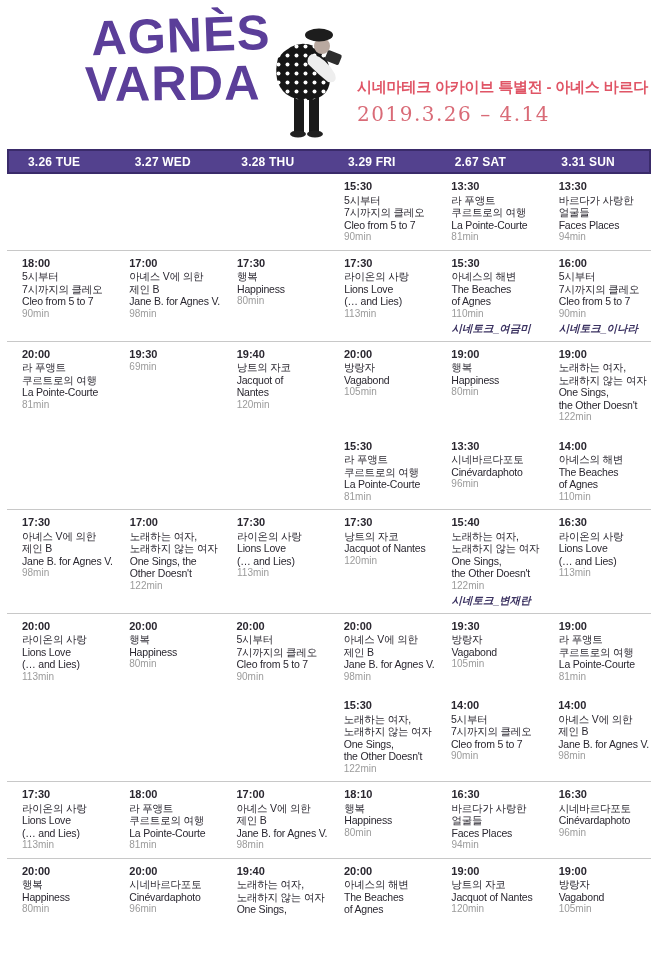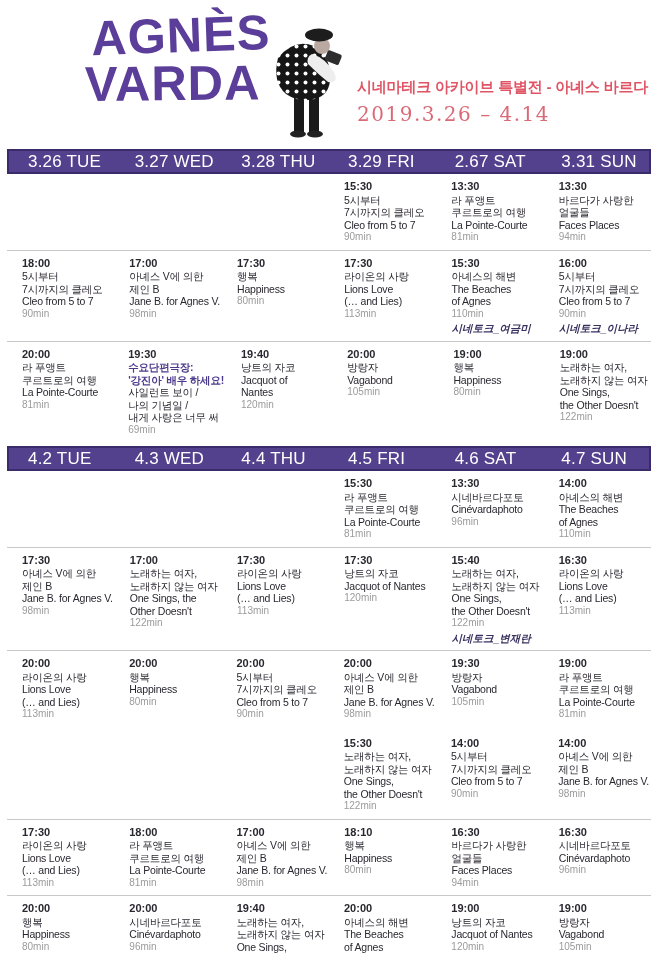--- a/index.html
+++ b/index.html
@@ -18,21 +18,21 @@
   .title-en { font-family:"DejaVu Serif", serif; font-style:italic; font-size:14px;
     color:#ef9aa5; margin-top:7px; }
   .dates { font-family:"DejaVu Serif", serif; font-size:20px; color:#d96b77;
     margin-top:5px; letter-spacing:1.5px; }
 
   
   .schedule { margin:0 7px; }
   .week { margin-top:4px; }
   .day-bar { display:grid; grid-template-columns:repeat(6,1fr);
     background:#53418e; border:2px solid #3a2b6a; height:25px; align-items:center; }
-  .day-label { color:#ffffff; font-weight:normal; font-size:17px; padding-left:19px;
+  .day-label { color:#ffffff; font-weight:bold; font-size:12px; padding-left:19px;
     letter-spacing:.2px; }
   .row { display:grid; grid-template-columns:repeat(6,1fr);
     border-bottom:1px solid #c8c8c8; }
   .rows .row:last-child { border-bottom:none; }
   .cell { padding:6px 2px 6px 15px; font-size:10.5px; line-height:12.5px;
     color:#2a2730; }
   .cell .time { font-weight:bold; font-size:11px; margin-bottom:1px; }
   .titles div { white-space:nowrap; letter-spacing:-0.2px; }
   .titles .accent { color:#4d3a8c; font-weight:bold; }
   .duration { color:#9b9b9b; font-size:10px; }
@@ -219,27 +219,20 @@
                 <div>라 푸앵트</div>
                 <div>쿠르트로의 여행</div>
                 <div>La Pointe-Courte</div>
               </div>
     <div class="duration">81min</div>
 
   </div>
 
   <div class="cell">
     <div class="time">19:30</div>
-    <div class="titles">
-                <div class="accent">수요단편극장:</div>
-                <div class="accent">'강진아' 배우 하세요!</div>
-                <div>사일런트 보이 /</div>
-                <div>나의 기념일 /</div>
-                <div>내게 사랑은 너무 써</div>
-              </div>
     <div class="duration">69min</div>
 
   </div>
 
   <div class="cell">
     <div class="time">19:40</div>
     <div class="titles">
                 <div>낭트의 자코</div>
                 <div>Jacquot of</div>
                 <div>Nantes</div>
@@ -277,28 +270,20 @@
                 <div>the Other Doesn't</div>
               </div>
     <div class="duration">122min</div>
 
   </div>
 </div>
         </div>
   </section>
 
   <section class="week">
-    <div class="day-bar">
-          <div class="day-label">4.2 TUE</div>
-          <div class="day-label">4.3 WED</div>
-          <div class="day-label">4.4 THU</div>
-          <div class="day-label">4.5 FRI</div>
-          <div class="day-label">4.6 SAT</div>
-          <div class="day-label">4.7 SUN</div>
-        </div>
     <div class="rows">
           <div class="row">
   <div class="cell empty">
     <div class="time"></div>
     <div class="titles"></div>
     <div class="duration"></div>
     <div class="note"></div>
   </div>
 
   <div class="cell empty">

